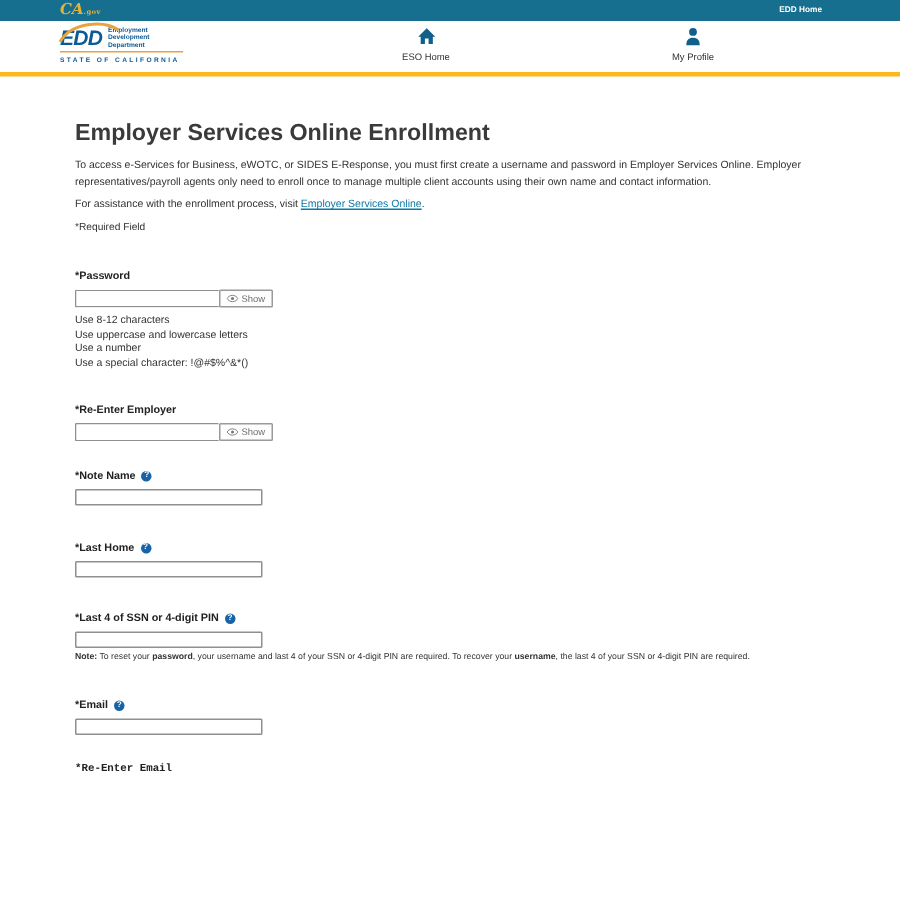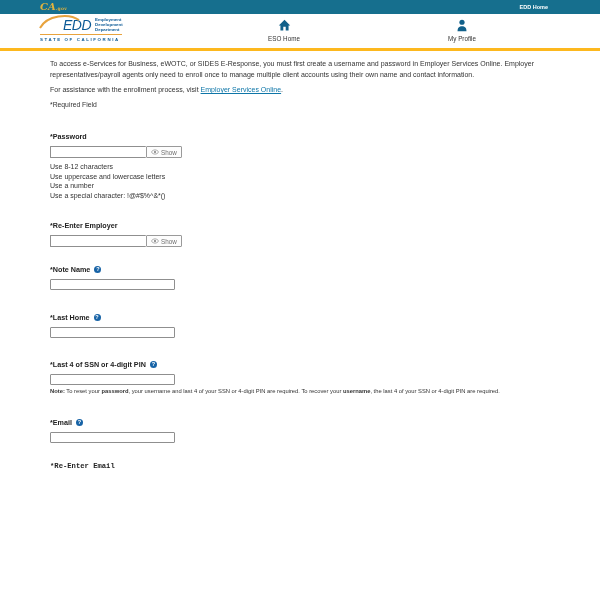--- a/index.html
+++ b/index.html
@@ -15,22 +15,22 @@
   .edd-home-link { position: absolute; right: 52px; top: 0; height: 14px; line-height: 14px;
     color: #fff; font-size: 5.5px; font-weight: bold; cursor: pointer; }
 
   
   .header { position: relative; height: 37px; background: #fff;
     border-bottom: 3px solid #FDB81E; }
 
   .edd-logo { position: absolute; left: 40px; top: 3px; width: 82px; cursor: pointer; }
   .edd-top { display: flex; align-items: flex-end; position: relative; }
   .edd-swoosh { position: absolute; left: -3px; top: -4px; }
-  .edd-acronym { font-size: 14px; font-weight: normal; font-style: italic;
-    color: #0C5A96; letter-spacing: -0.5px; line-height: 15px; margin-left: 23px; }
+  .edd-acronym { font-size: 14px; font-weight: bold; font-style: italic;
+    color: #0C5A96; letter-spacing: -0.5px; line-height: 15px; }
   .edd-dept { margin-left: 4px; font-size: 4.4px; font-weight: bold; color: #0C5A96;
     line-height: 5px; padding-bottom: 1px; }
   .edd-state { margin-top: 1px; border-top: 1.5px solid #E8A33D; padding-top: 1.5px;
     font-size: 4.4px; font-weight: bold; color: #0C5A96; letter-spacing: 1.6px;
     text-transform: uppercase; white-space: nowrap; }
 
   .nav-item { position: absolute; top: 4px; width: 72px; text-align: center; cursor: pointer; }
   .nav-eso { left: 248px; }
   .nav-profile { left: 426px; }
   .nav-icon { display: block; height: 14px; }
@@ -120,20 +120,21 @@
         <circle cx="7" cy="4" r="3.2" fill="#11608A"></circle>
         <path d="M1.5 15 C1.5 10.5 3.5 8.8 7 8.8 C10.5 8.8 12.5 10.5 12.5 15 Z" fill="#11608A"></path>
       </svg>
     </span>
     <span class="nav-label">My Profile</span>
   </div>
 </div>
 
 <div class="content">
 
+  <h1>Employer Services Online Enrollment</h1>
 
   <p class="intro">To access e-Services for Business, eWOTC, or SIDES E-Response, you must first create a username and password in Employer Services Online. Employer representatives/payroll agents only need to enroll once to manage multiple client accounts using their own name and contact information.</p>
 
   <p class="assist"><span>For assistance with the enrollment process, visit </span><a>Employer Services Online</a><span>.</span></p>
 
   <p class="required">*Required Field</p>
 
 
   <div class="group g-password">
     <label class="field-label">*Password</label>

